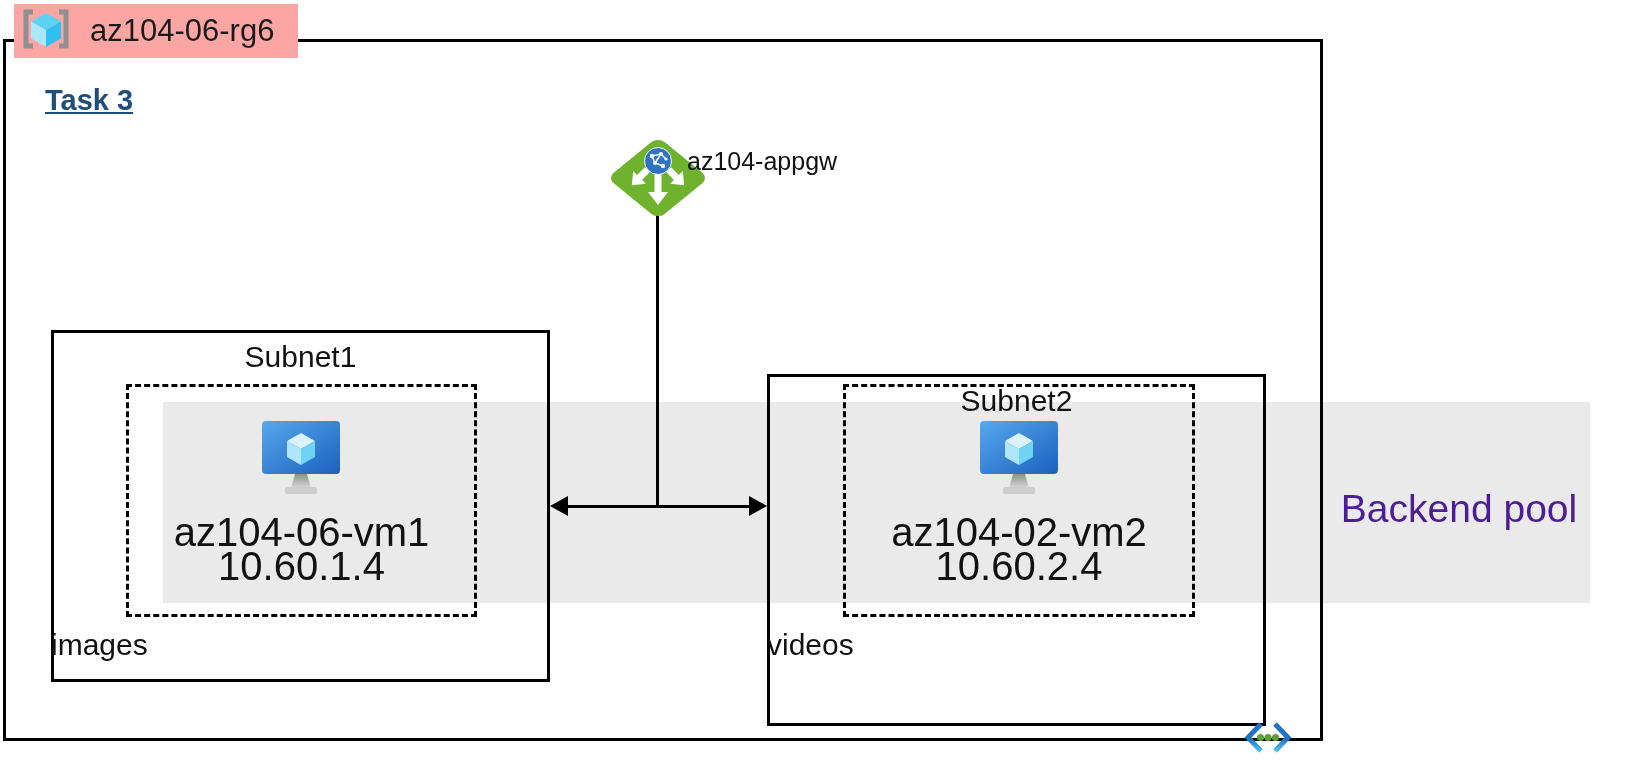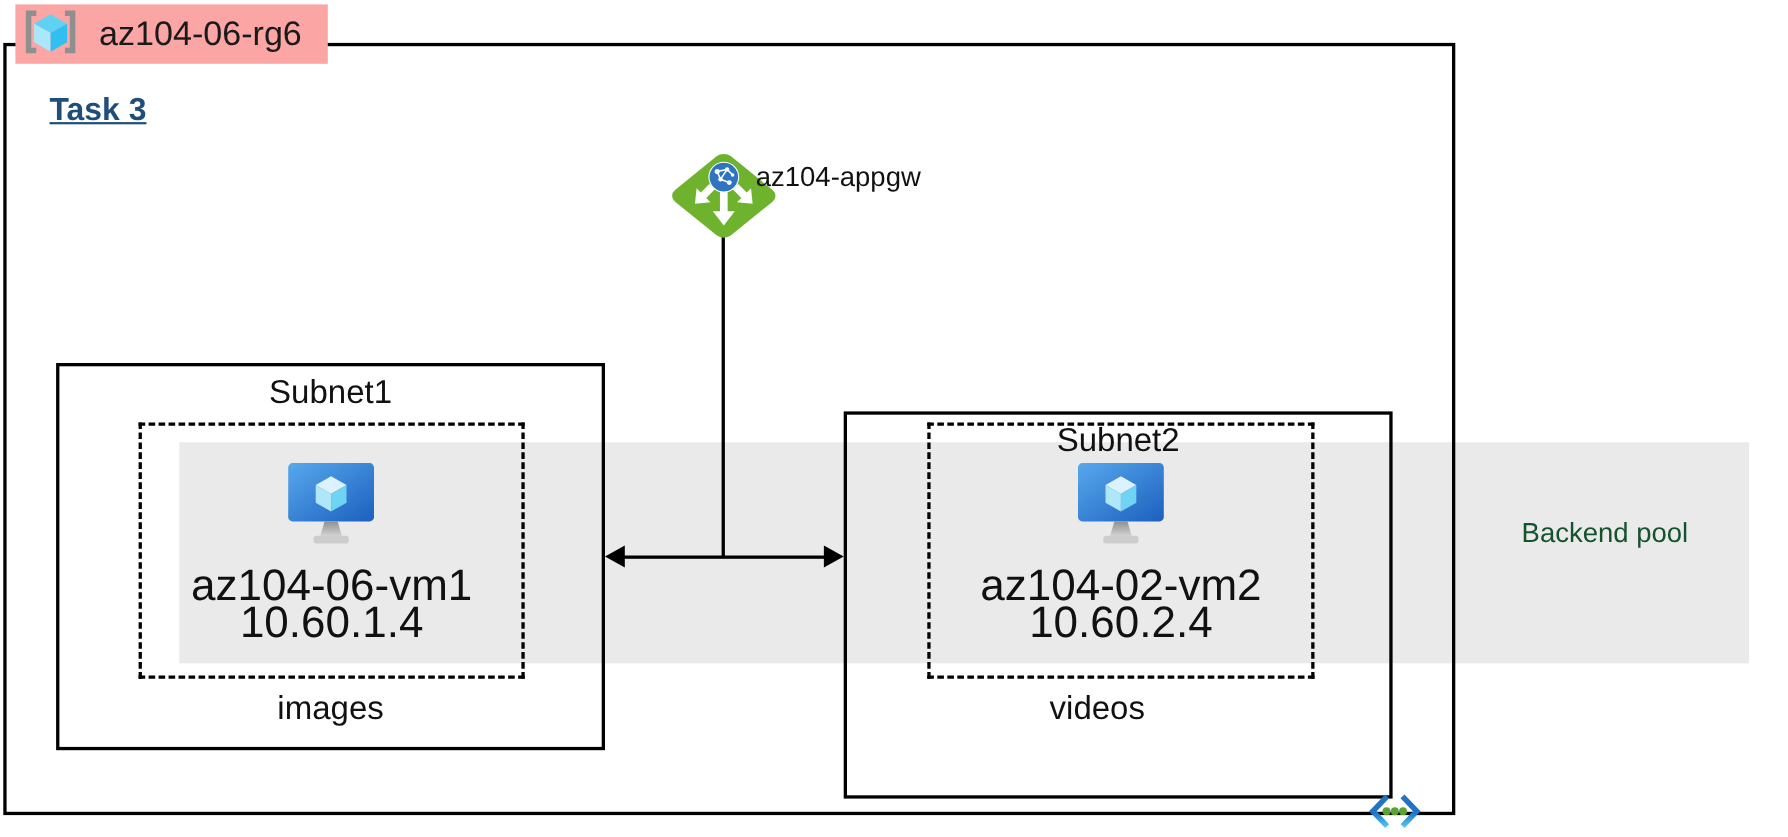--- a/index.html
+++ b/index.html
@@ -9,21 +9,21 @@
   }
   .abs{position:absolute;}
   
   .rg-box{left:3px;top:39px;width:1320px;height:702px;border:3px solid #000;box-sizing:border-box;z-index:2;}
   .rg-label{left:14px;top:4px;width:284px;height:54px;background:#fca5a5;z-index:5;
             display:flex;align-items:center;gap:16px;padding-left:4px;box-sizing:border-box;}
   .rg-label .txt{font-size:31px;color:#1a1a1a;white-space:nowrap;}
   .task-label{left:45px;top:84px;font-size:29px;font-weight:bold;color:#1F4E79;z-index:3;text-decoration:underline;}
   
   .band{left:163px;top:402px;width:1427px;height:201px;background:#EAEAEA;z-index:1;}
-  .backend-label{left:1333px;top:471px;width:252px;text-align:center;font-size:25px;color:#14532d;z-index:2;}
+  .backend-label{left:1333px;top:487px;width:252px;text-align:center;font-size:39px;color:#4c1d95;z-index:2;}
   
   .appgw-box{left:477px;top:80px;width:531px;height:205px;border:3px solid #000;box-sizing:border-box;z-index:3;}
   .appgw-title{position:absolute;left:15px;top:6px;font-size:30px;}
   .appgw-icon{left:608px;top:136px;z-index:4;}
   .appgw-labels{left:687px;top:144px;font-size:25px;line-height:34px;z-index:4;}
   
   .v-connector{left:656px;top:214px;width:3px;height:293px;background:#000;z-index:3;}
   .h-arrow-line{left:561px;top:505px;width:196px;height:3px;background:#000;z-index:3;}
   .arrowhead{width:0;height:0;border-top:10px solid transparent;border-bottom:10px solid transparent;z-index:3;}
   .arrowhead.left{left:550px;top:496px;border-right:18px solid #000;}
@@ -34,21 +34,21 @@
   .subnet2{left:767px;top:330px;width:499px;height:352px;margin-top:44px;}
   .subnet-title{position:absolute;left:0;top:7px;width:100%;text-align:center;font-size:30px;}
   .dashed-box{border:3px dashed #000;box-sizing:border-box;z-index:2;}
   .dashed1{left:126px;top:384px;width:351px;height:233px;}
   .dashed2{left:843px;top:384px;width:352px;height:233px;}
   .vm-icon1{left:261px;top:420px;z-index:3;}
   .vm-icon2{left:979px;top:420px;z-index:3;}
   .vm-labels{font-size:40px;line-height:34px;text-align:center;z-index:3;}
   .vm-labels1{left:126px;top:515px;width:351px;}
   .vm-labels2{left:843px;top:515px;width:352px;}
-  .caption{font-size:30px;text-align:center;z-index:3;}
+  .caption{font-size:30px;z-index:3;}
   .caption1{left:51px;top:628px;width:499px;}
   .caption2{left:767px;top:628px;width:461px;}
   .vnet-icon{left:1244px;top:721px;z-index:6;}
 </style>
 </head>
 <body>
 
 <div class="canvas">
 
   <div class="abs band"></div>

